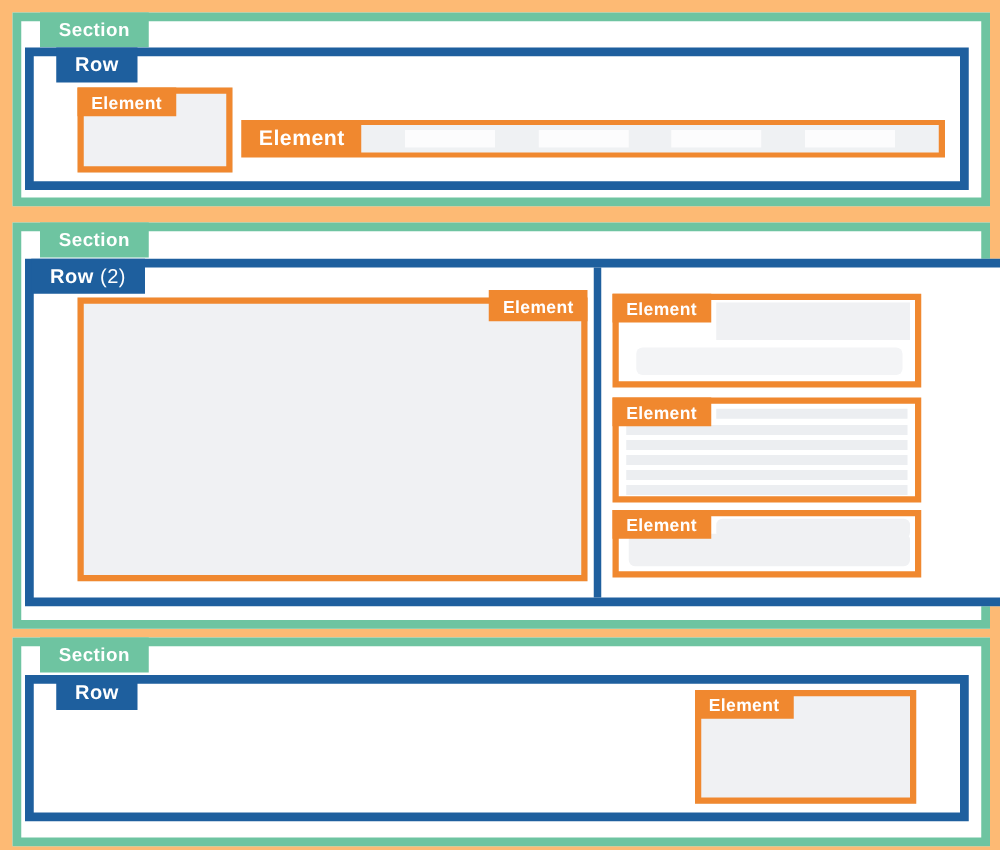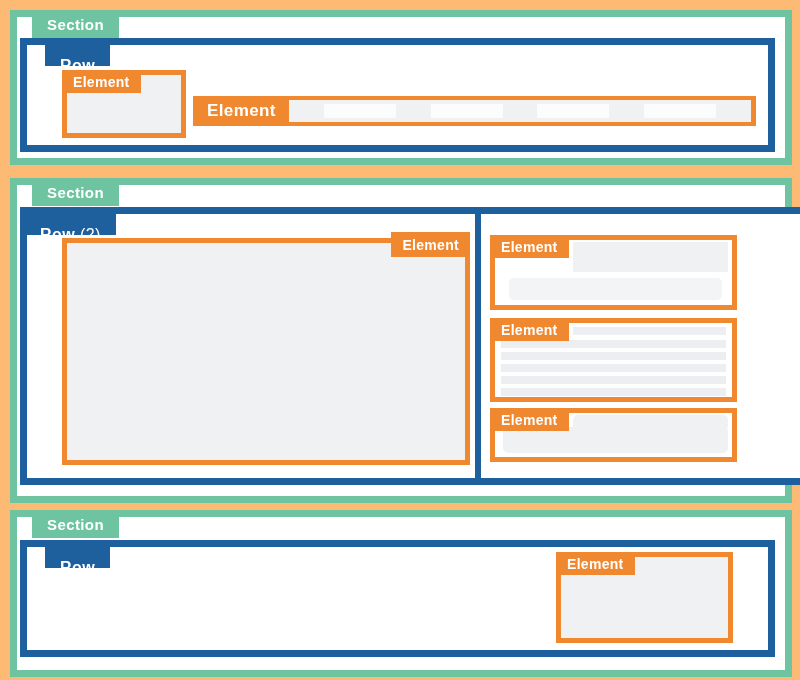--- a/index.html
+++ b/index.html
@@ -7,21 +7,21 @@
                font-family:"Liberation Sans", sans-serif; }
   .canvas { position:relative; width:800px; height:680px; overflow:hidden; background:#fdba74; }
 
   .section { position:absolute; left:10px; width:782px;
              border:7px solid var(--section-green,#6EC4A1); background:#fff; }
   .sec-tab { position:absolute; top:-7px; left:15px; height:28px; line-height:29px;
              padding:0 15px; background:var(--section-green,#6EC4A1); color:#fff;
              font-weight:bold; font-size:15px; letter-spacing:0.4px; white-space:nowrap; }
 
   .row { position:absolute; border:7px solid var(--row-blue,#1E5F9E); background:#fff; }
-  .row-tab { position:absolute; top:-7px; height:28px; line-height:29px; padding:13px 15px;
+  .row-tab { position:absolute; top:-7px; height:28px; line-height:29px; padding:0 15px;
              background:var(--row-blue,#1E5F9E); color:#fff; font-weight:bold;
              font-size:16px; letter-spacing:0.4px; white-space:nowrap; }
   .row-tab .count { font-weight:normal; margin-left:5px; }
 
   .el { position:absolute; border:5px solid var(--element-orange,#F0882F); background:#fff; }
   .el.gray { background:var(--placeholder-gray,#F0F1F3); }
   .el-tab { position:absolute; top:-5px; left:-5px; height:23px; line-height:24px;
             padding:0 11px; background:var(--element-orange,#F0882F); color:#fff;
             font-weight:bold; font-size:14px; letter-spacing:0.3px; white-space:nowrap; z-index:2; }
   .el-tab.right { left:auto; right:-5px; top:-11px; height:25px; line-height:26px; }

